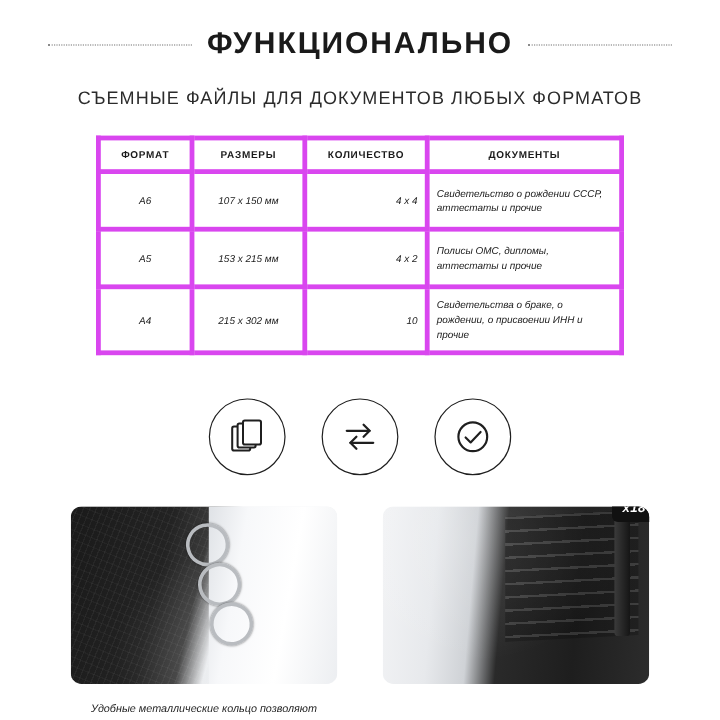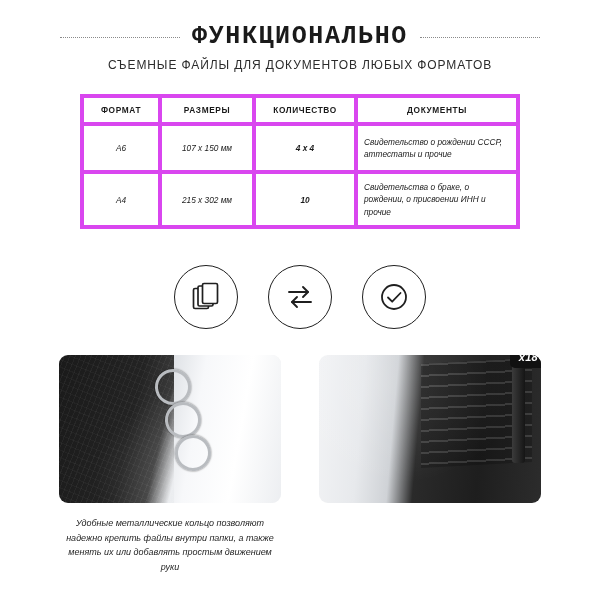--- a/index.html
+++ b/index.html
@@ -37,25 +37,24 @@
     flex: 1 1 auto;
     height: 1px;
     border-bottom: 1px dotted #8a8a8a;
     max-width: 120px;
   }
   .main-title {
     font-size: 25px;
     letter-spacing: 1.6px;
     font-weight: bold;
     white-space: nowrap;
-    font-family: Liberation Mono, monospace;
   }
   .subtitle {
-    margin-top: 7px;
-    font-size: 12px;
+    margin-top: 23px;
+    font-size: 15px;
     letter-spacing: 0.9px;
     color: #2b2b2b;
   }
 
   
   .table-wrap {
     margin: 22px auto 0 auto;
     width: 440px;
   }
   table.spec {
@@ -82,23 +81,22 @@
     text-align: center;
     font-style: italic;
   }
   td.c-size {
     width: 78px;
     text-align: center;
     font-style: italic;
   }
   td.c-qty {
     width: 86px;
-    text-align: center;
-    font-style: italic;
-    font-weight: bold;
+    text-align: right;
+    font-style: italic;
   }
   td.c-docs {
     font-style: italic;
     line-height: 1.5;
     padding-left: 9px;
     padding-right: 9px;
   }
   tr.row-tall td {
     height: 30px;
   }
@@ -258,20 +256,26 @@
         </tr>
       </thead>
       <tbody>
         <tr class="row-tall">
           <td class="c-format">A6</td>
           <td class="c-size">107 x 150 мм</td>
           <td class="c-qty">4 x 4</td>
           <td class="c-docs">Свидетельство о рождении СССР, аттестаты и прочие</td>
         </tr>
         <tr class="row-tall">
+          <td class="c-format">A5</td>
+          <td class="c-size">153 x 215 мм</td>
+          <td class="c-qty">4 x 2</td>
+          <td class="c-docs">Полисы ОМС, дипломы, аттестаты и прочие</td>
+        </tr>
+        <tr class="row-tall">
           <td class="c-format">A4</td>
           <td class="c-size">215 x 302 мм</td>
           <td class="c-qty">10</td>
           <td class="c-docs">Свидетельства о браке, о рождении, о присвоении ИНН и прочие</td>
         </tr>
       </tbody>
     </table>
   </div>
 
   <div class="icons-row">

